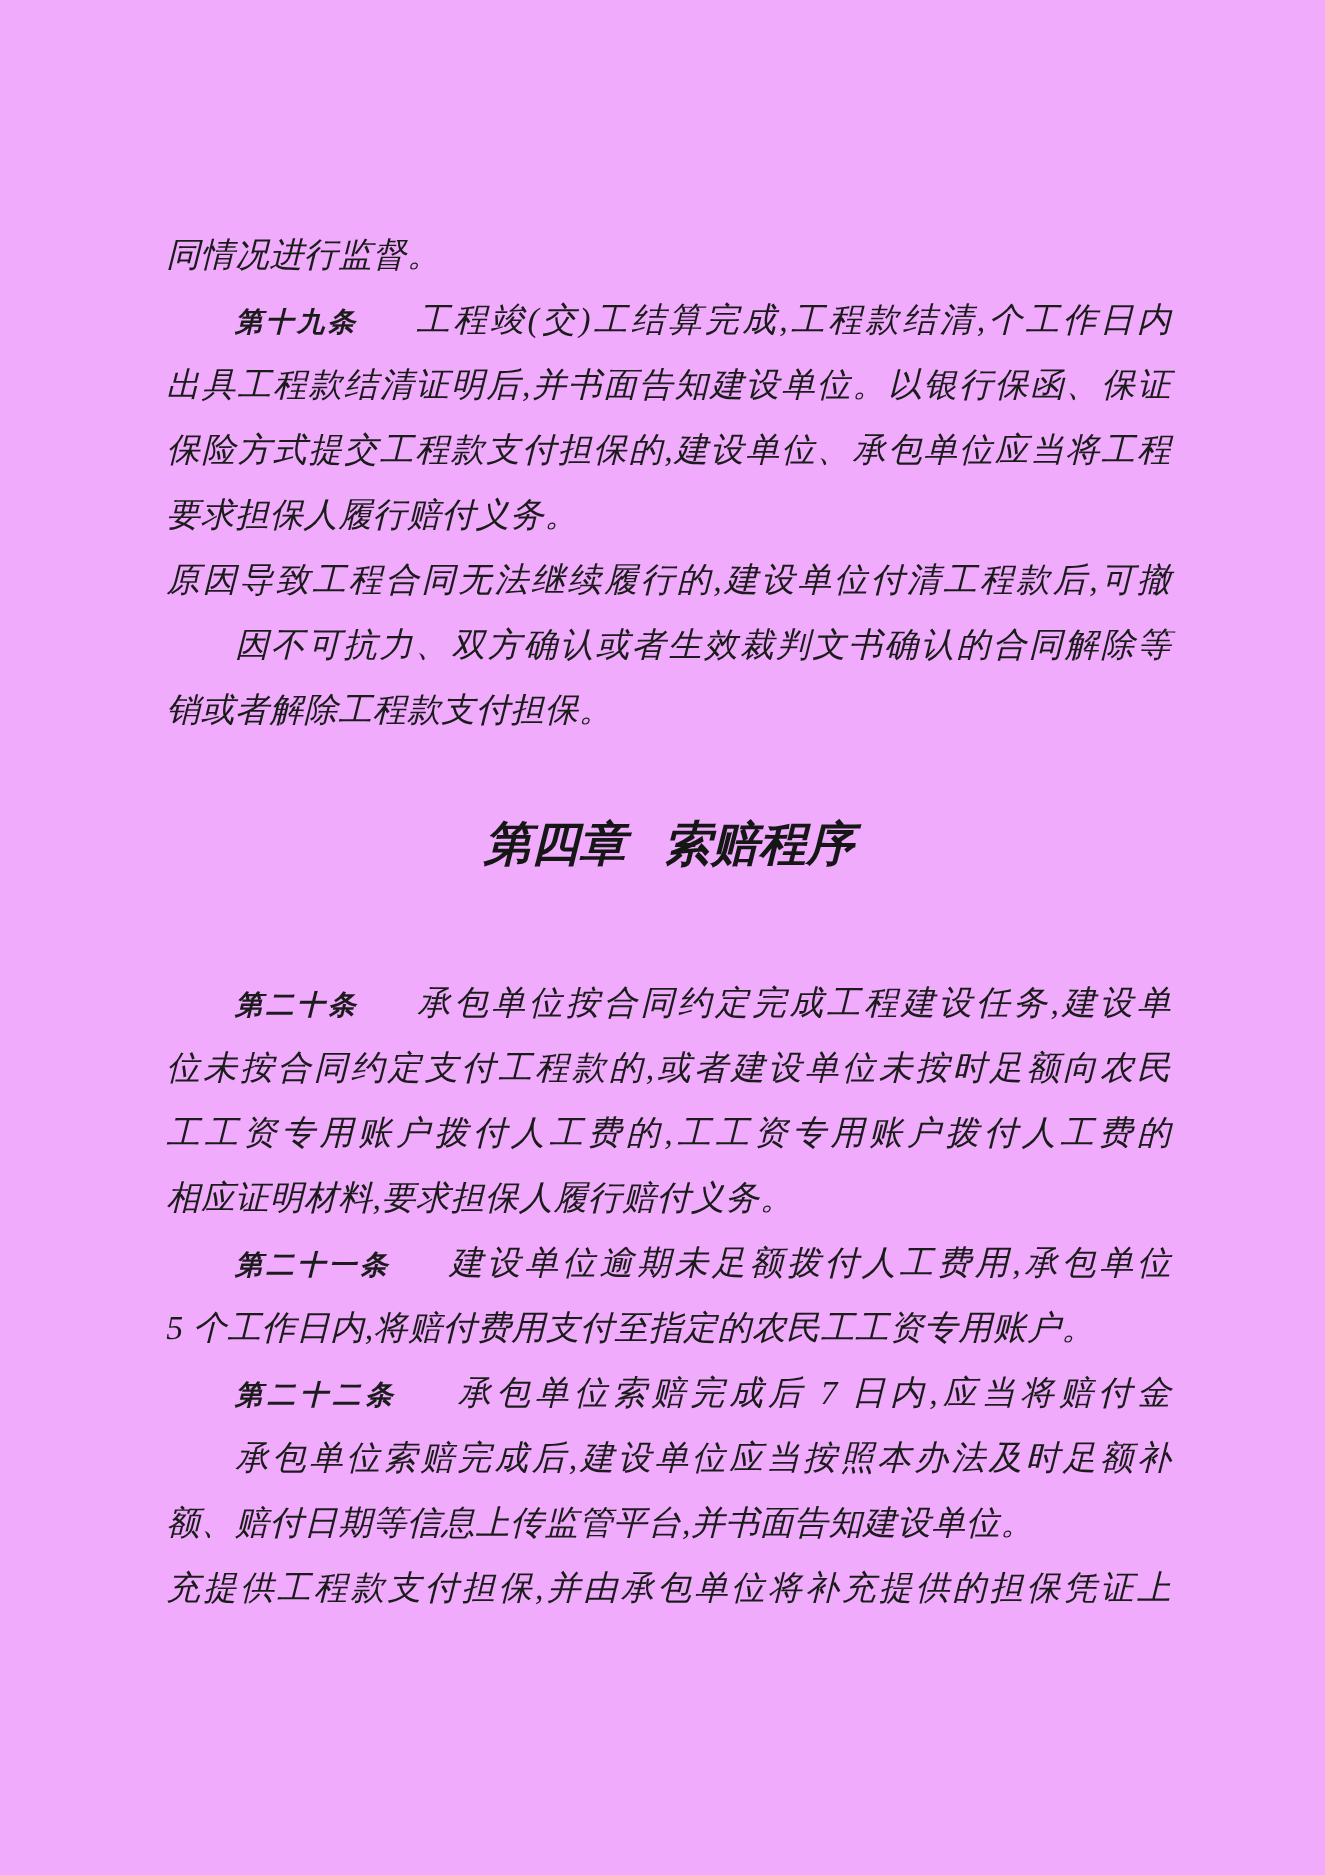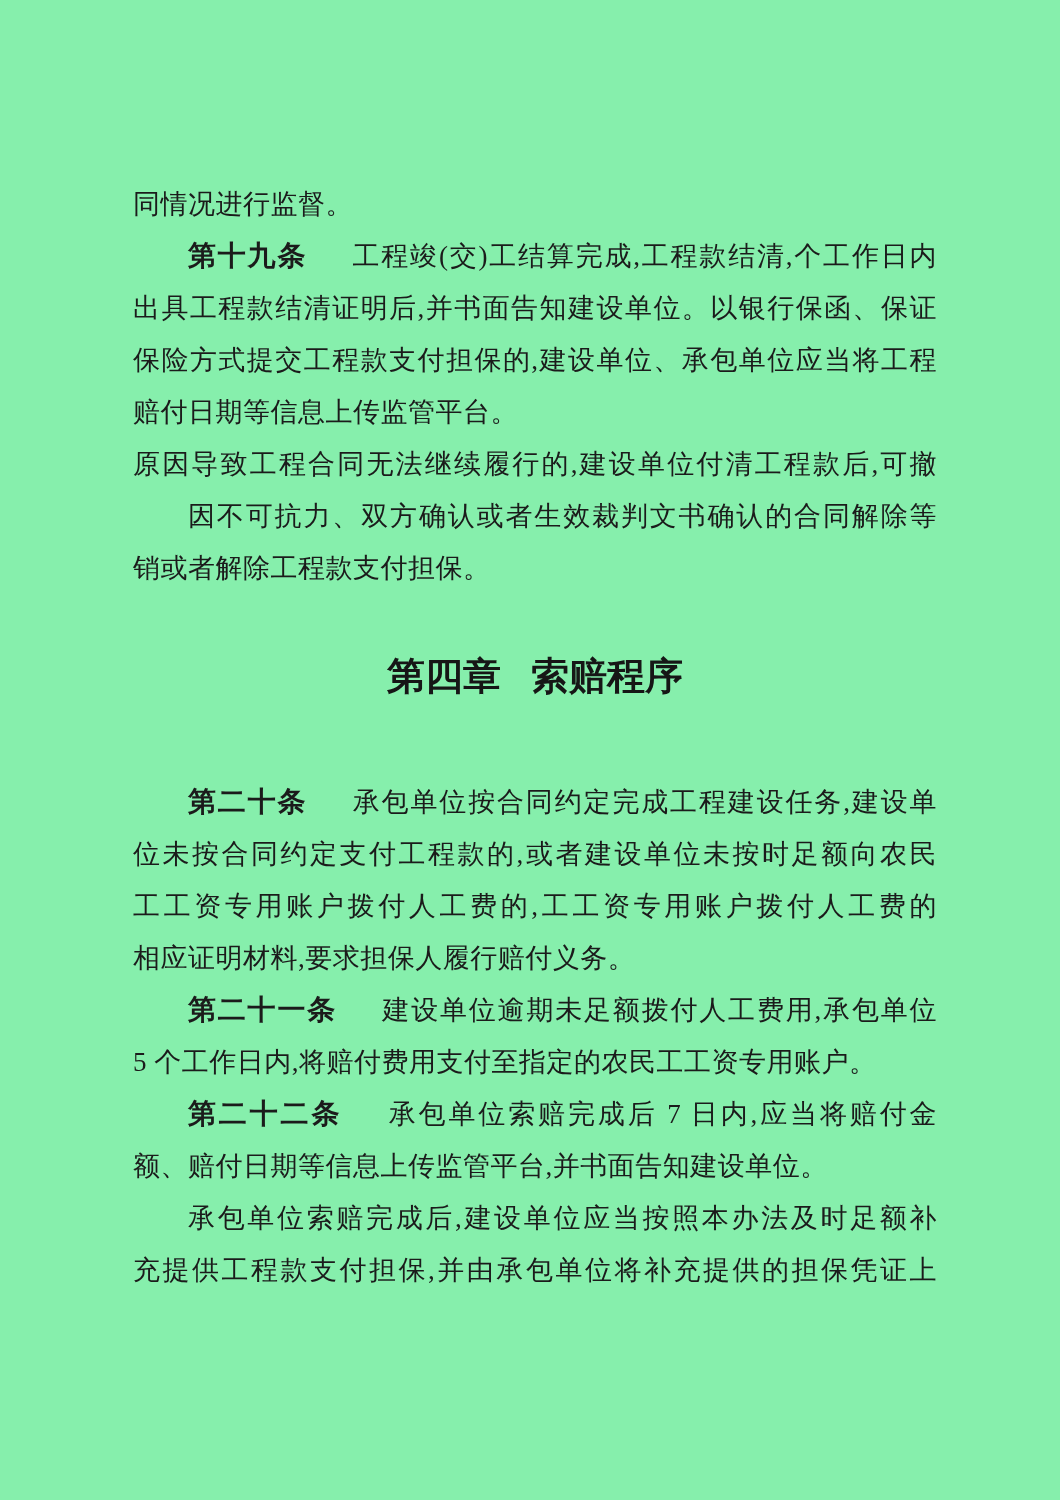--- a/index.html
+++ b/index.html
@@ -29,21 +29,21 @@
   }
   .line.full,.line.first,.line.first-bold{
     text-align-last:justify;
   }
   .line.first,.line.first-bold{
     padding-left:55px;
   }
   .art-num{
     font-family:"Liberation Sans","DejaVu Sans",sans-serif;
     font-weight:700;
-    font-size:28px;
+    font-size:22px;
     margin-top:24px;
   }
   .num-gap{
     display:inline-block;
     width:44px;
     height:1px;
   }
   .chapter{
     position:absolute;
     left:133px;top:650px;
@@ -58,43 +58,43 @@
   }
   .chapter-gap{
     display:inline-block;
     width:30px;
     height:1px;
   }
 </style>
 </head>
 <body>
 
-<div class="page" style="background: #86efac; color: rgb(27, 27, 27);">
+<div class="page" style="background: #f0abfc; color: rgb(27, 27, 27); font-style: italic;">
 
   <div class="text-block block-a">
       <div class="line last"><span>同情况进行监督。</span></div>
       <div class="line first-bold"><b class="art-num">第十九条</b><span class="num-gap"></span><span>工程竣(交)工结算完成,工程款结清,个工作日内</span></div>
       <div class="line full"><span>出具工程款结清证明后,并书面告知建设单位。以银行保函、保证</span></div>
       <div class="line full"><span>保险方式提交工程款支付担保的,建设单位、承包单位应当将工程</span></div>
-      <div class="line last"><span>赔付日期等信息上传监管平台。</span></div>
+      <div class="line last"><span>要求担保人履行赔付义务。</span></div>
       <div class="line full"><span>原因导致工程合同无法继续履行的,建设单位付清工程款后,可撤</span></div>
       <div class="line first"><span>因不可抗力、双方确认或者生效裁判文书确认的合同解除等</span></div>
       <div class="line last"><span>销或者解除工程款支付担保。</span></div>
     </div>
 
   <h2 class="chapter">
     <span>第四章</span><span class="chapter-gap"></span><span>索赔程序</span>
   </h2>
 
   <div class="text-block block-b">
       <div class="line first-bold"><b class="art-num">第二十条</b><span class="num-gap"></span><span>承包单位按合同约定完成工程建设任务,建设单</span></div>
       <div class="line full"><span>位未按合同约定支付工程款的,或者建设单位未按时足额向农民</span></div>
       <div class="line full"><span>工工资专用账户拨付人工费的,工工资专用账户拨付人工费的</span></div>
       <div class="line last"><span>相应证明材料,要求担保人履行赔付义务。</span></div>
       <div class="line first-bold"><b class="art-num">第二十一条</b><span class="num-gap"></span><span>建设单位逾期未足额拨付人工费用,承包单位</span></div>
       <div class="line last"><span>5 个工作日内,将赔付费用支付至指定的农民工工资专用账户。</span></div>
       <div class="line first-bold"><b class="art-num">第二十二条</b><span class="num-gap"></span><span>承包单位索赔完成后 7 日内,应当将赔付金</span></div>
+      <div class="line first"><span>承包单位索赔完成后,建设单位应当按照本办法及时足额补</span></div>
       <div class="line last"><span>额、赔付日期等信息上传监管平台,并书面告知建设单位。</span></div>
-      <div class="line first"><span>承包单位索赔完成后,建设单位应当按照本办法及时足额补</span></div>
       <div class="line full"><span>充提供工程款支付担保,并由承包单位将补充提供的担保凭证上</span></div>
     </div>
 
 </div>
 
 </body></html>

